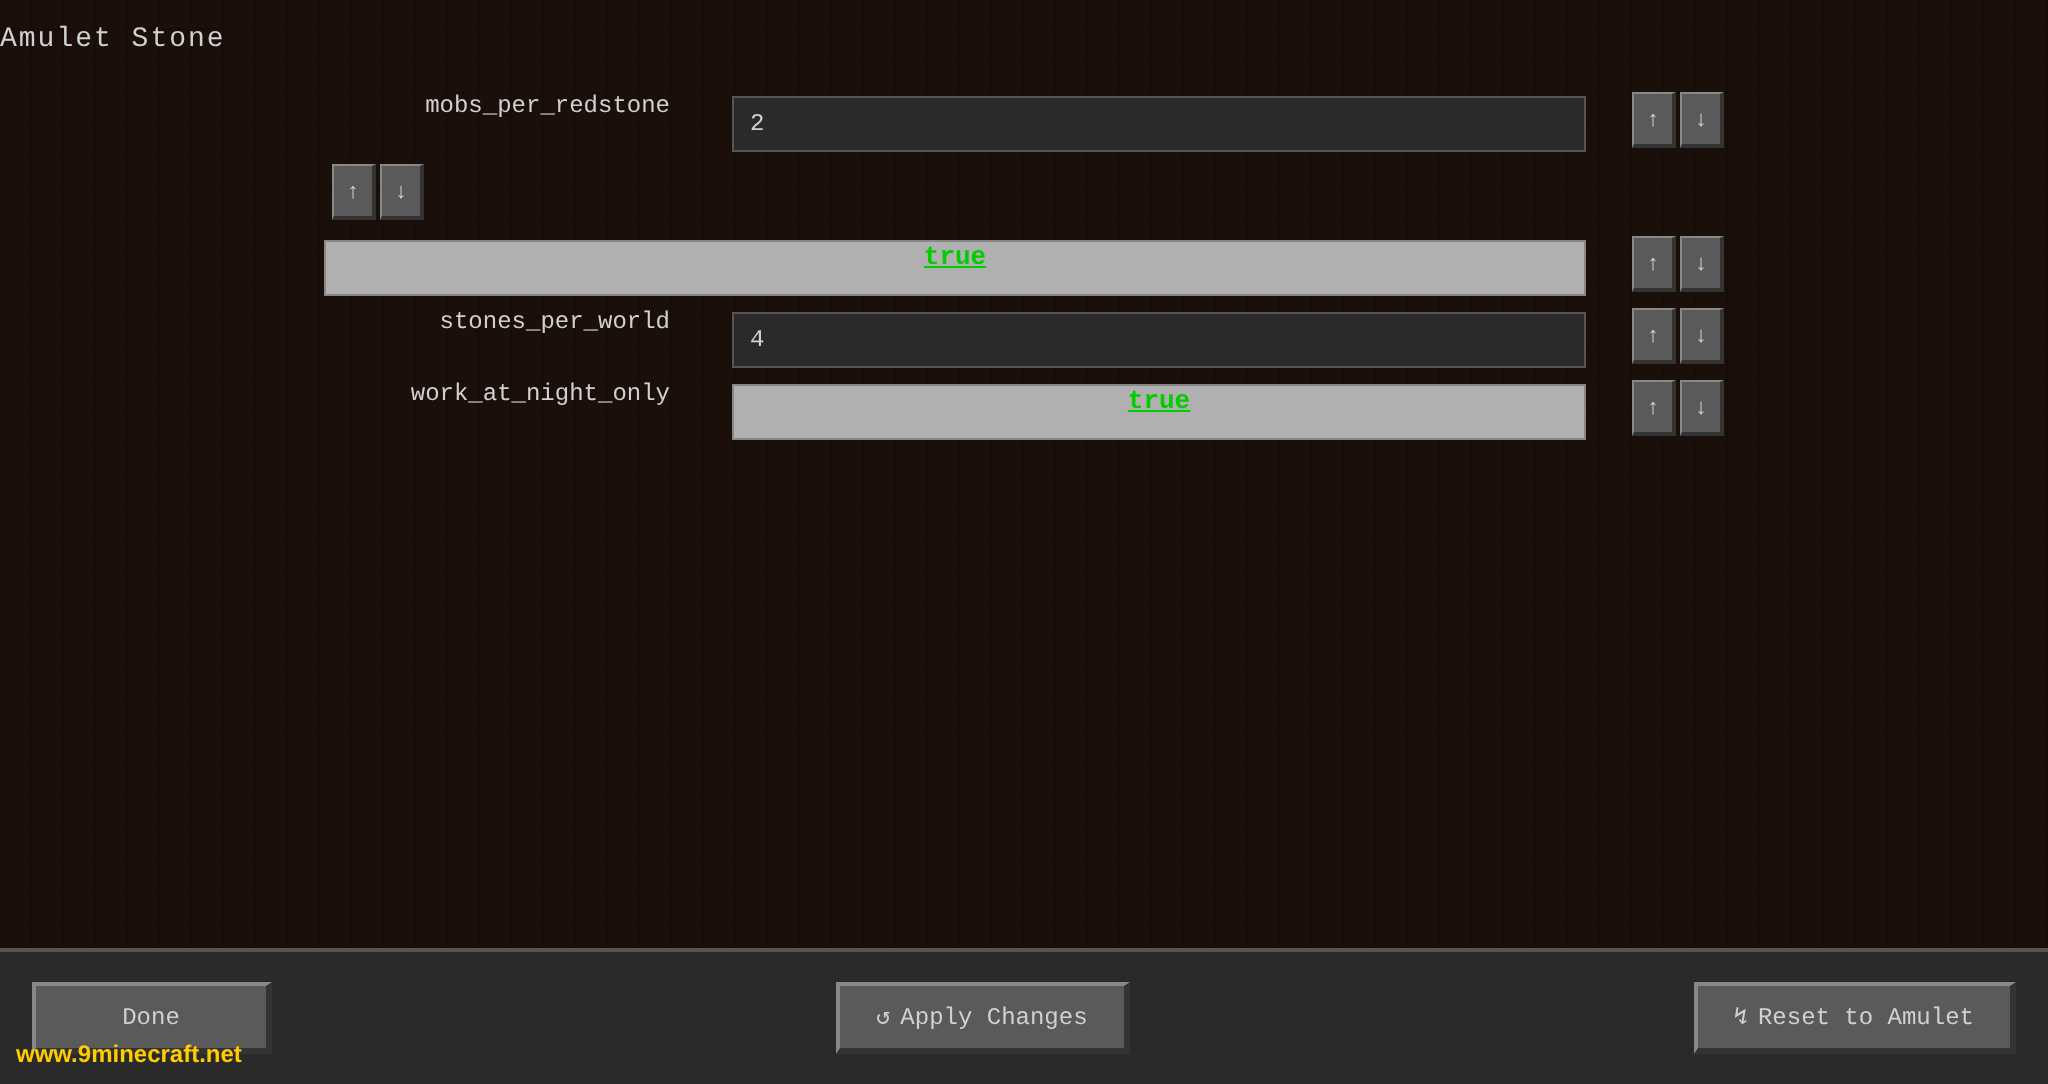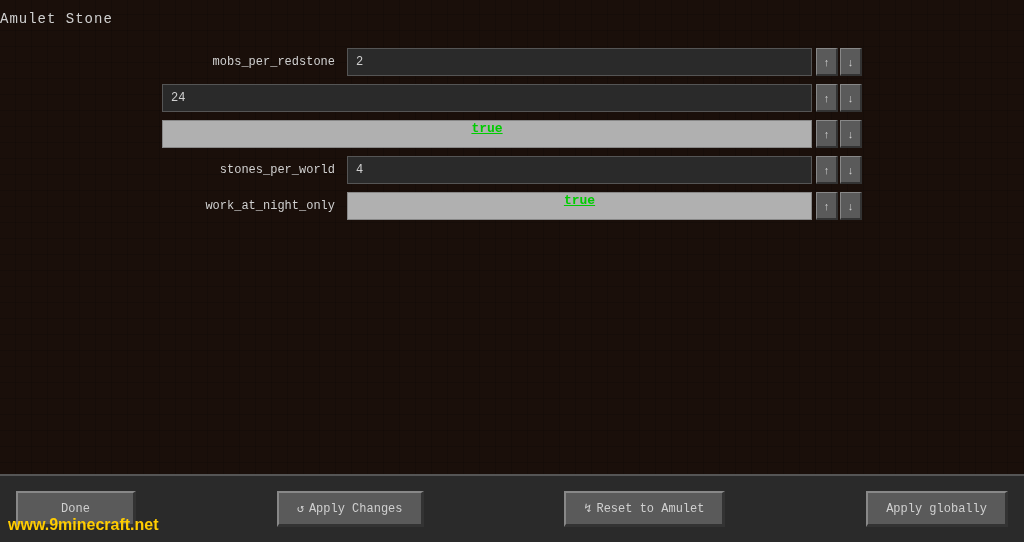--- a/index.html
+++ b/index.html
@@ -39,23 +39,23 @@
       letter-spacing: 1px;
     }
 
     .settings-panel {
       width: 700px;
       margin: 10px auto 0 auto;
     }
 
     .setting-row {
       display: flex;
-      align-items: center;
       margin-bottom: 4px;
       height: 32px;
+      gap: 19px;
     }
 
     .setting-label {
       width: 185px;
       color: #d0d0d0;
       font-size: 12px;
       text-align: right;
       padding-right: 12px;
     }
 
@@ -145,21 +145,21 @@
     .bottom-btn.done-btn {
       min-width: 120px;
       justify-content: center;
     }
 
     .watermark {
       position: absolute;
       bottom: 8px;
       left: 8px;
       color: #cc0000;
-      font-size: 16px;
+      font-size: 12px;
       font-weight: bold;
       font-family: Arial, sans-serif;
       z-index: 10;
     }
 
     .watermark span {
       color: #ffcc00;
     }
   </style>
 </head>
@@ -175,23 +175,20 @@
       <div class="setting-label">mobs_per_redstone</div>
       <div class="setting-input-wrap">
         <input type="text" class="setting-input" value="2" style="">
       </div>
       <div class="setting-buttons">
         <button class="small-btn">↑</button>
         <button class="small-btn">↓</button>
       </div>
     </div>
     <div class="setting-row">
-      <div class="setting-input-wrap">
-        <input type="text" class="setting-input" value="24" style="">
-      </div>
       <div class="setting-buttons">
         <button class="small-btn">↑</button>
         <button class="small-btn">↓</button>
       </div>
     </div>
     <div class="setting-row">
       <div class="setting-input-wrap">
         <div class="setting-input boolean-val">true</div>
       </div>
       <div class="setting-buttons">
@@ -226,20 +223,17 @@
     <span>Done</span>
   </button>
   <button class="bottom-btn">
     <span>↺</span>
     <span>Apply Changes</span>
   </button>
   <button class="bottom-btn">
     <span>↯</span>
     <span>Reset to Amulet</span>
   </button>
-  <button class="bottom-btn">
-    <span>Apply globally</span>
-  </button>
 </div>
 
 <div class="watermark">
   <span>www.</span><span style="color:#ffcc00">9minecraft</span><span>.net</span>
 </div>
 
 </body></html>

